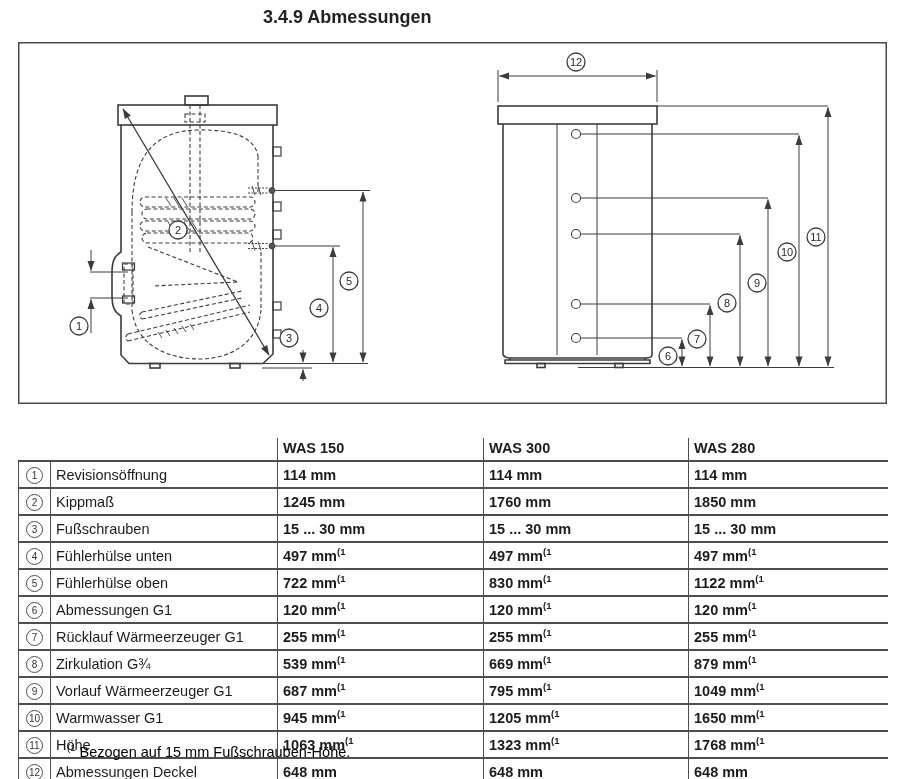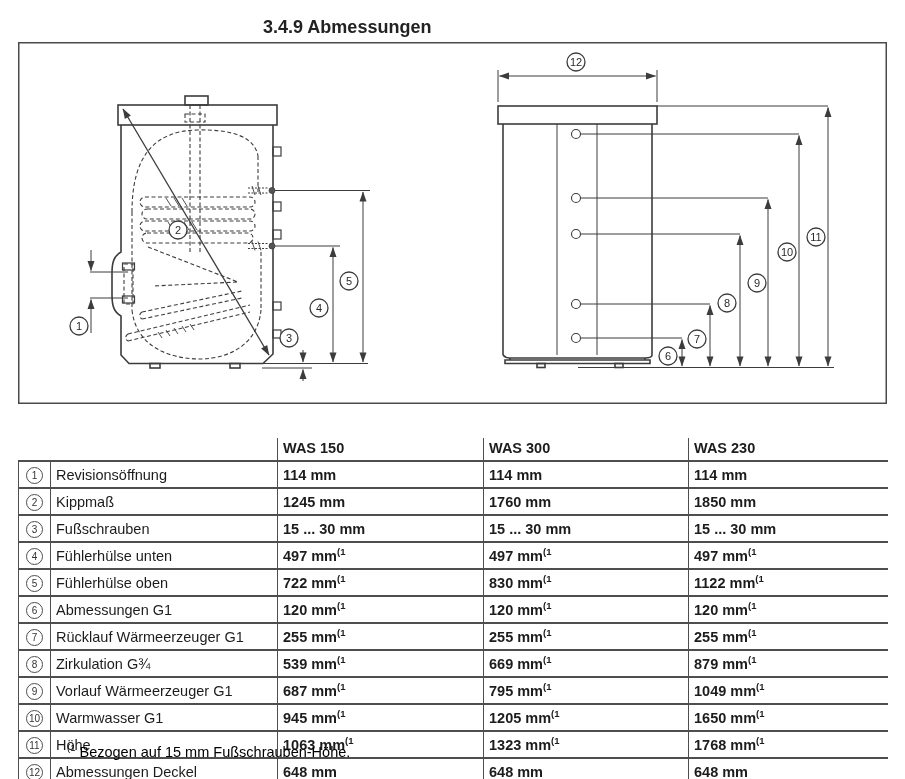--- a/index.html
+++ b/index.html
@@ -1,17 +1,17 @@
 <!DOCTYPE html>
 <html><head>
 <meta charset="utf-8">
 <style>
   html,body{margin:0;padding:0;background:#fff;}
   body{width:905px;height:779px;position:relative;font-family:"Liberation Sans",sans-serif;color:#1c1c1c;-webkit-font-smoothing:antialiased;}
-  .page-title{position:absolute;left:263px;top:7px;font-size:18px;font-weight:bold;color:#222;margin-top:10px;}
+  .page-title{position:absolute;left:263px;top:7px;font-size:18px;font-weight:bold;color:#222;}
   .figure-box{position:absolute;left:18px;top:42px;width:869px;height:362px;}
   .dim-table{position:absolute;left:18px;top:438px;width:869px;border-collapse:collapse;table-layout:fixed;font-size:14.5px;color:#1c1c1c;padding-left:44px;}
   .dim-table col.w-num{width:32px;} .dim-table col.w-label{width:227px;}
   .dim-table col.w-v1{width:206px;} .dim-table col.w-v2{width:205px;} .dim-table col.w-v3{width:199px;}
   .dim-table thead th{font-weight:bold;text-align:left;padding:2px 5px 4px 5px;border-bottom:2px solid #4e4e4e;font-size:14.5px;}
   .dim-table thead th.c-val{border-left:1.5px solid #4e4e4e;}
   .dim-table tbody td{border-bottom:2px solid #4e4e4e;padding:2.5px 5px;height:20px;vertical-align:middle;}
   .dim-table tbody td.c-num{border-left:1.5px solid #4e4e4e;text-align:center;padding:2.5px 2px;}
   .dim-table tbody td.c-label{border-left:1.5px solid #4e4e4e;border-radius:9px;}
   .dim-table tbody td.c-val{border-left:1.5px solid #4e4e4e;font-weight:bold;}
@@ -223,21 +223,21 @@
       <col class="w-v1">
       <col class="w-v2">
       <col class="w-v3">
   </colgroup>
   <thead>
     <tr>
       <th class="c-num"></th>
       <th class="c-lab"></th>
       <th class="c-val">WAS 150</th>
       <th class="c-val">WAS 300</th>
-      <th class="c-val">WAS 230</th>
+      <th class="c-val">WAS 280</th>
     </tr>
   </thead>
   <tbody>
       <tr>
         <td class="c-num"><span class="circ">1</span></td>
         <td class="c-label">Revisionsöffnung</td>
         <td class="c-val">114 mm</td>
         <td class="c-val">114 mm</td>
         <td class="c-val">114 mm</td>
       </tr>

